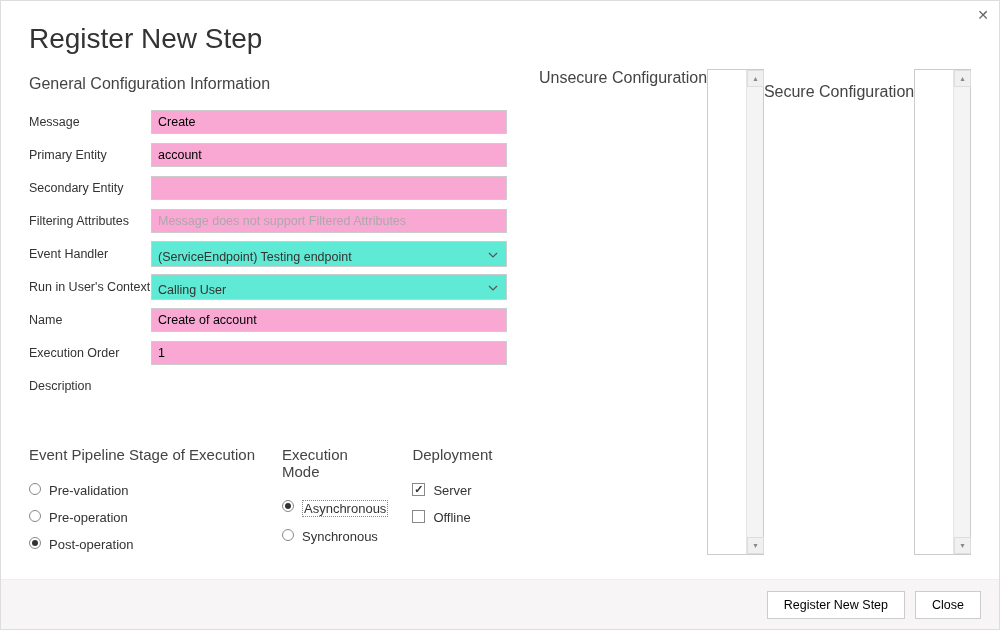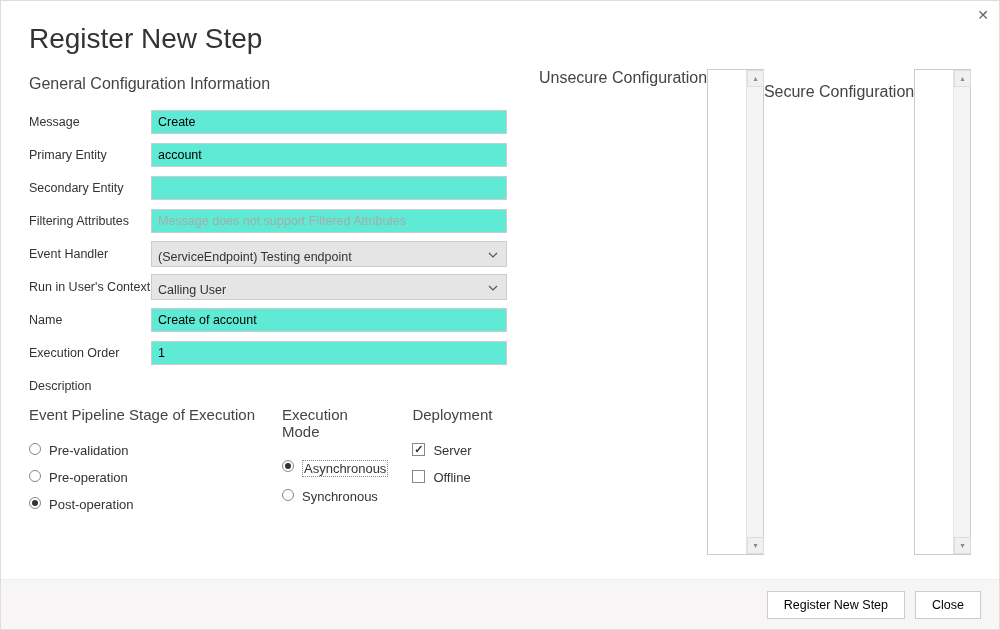--- a/index.html
+++ b/index.html
@@ -67,46 +67,47 @@
     color: #333;
     flex-shrink: 0;
   }
   .form-input {
     flex: 1;
     height: 24px;
     border: 1px solid #ccc;
     padding: 2px 6px;
     font-size: 12.5px;
     font-family: inherit;
-    background: #5eead4;
+    background: #f9a8d4;
   }
   .form-input::placeholder {
     color: #aaa;
   }
   .form-select {
     flex: 1;
     height: 26px;
     border: 1px solid #ccc;
     padding: 8px 6px 2px 6px;
     font-size: 12.5px;
     font-family: inherit;
-    background: #e5e5e5;
+    background: #5eead4;
     position: relative;
     display: flex;
     align-items: center;
     cursor: pointer;
   }
   .select-chevron {
     position: absolute;
     right: 8px;
     top: 50%;
     transform: translateY(-50%);
   }
   .bottom-groups {
     display: flex;
+    margin-top: 40px;
     gap: 24px;
   }
   .group {
     display: flex;
     flex-direction: column;
   }
   .group-pipeline { width: 242px; }
   .group-mode { width: 110px; }
   .group-deploy { width: 100px; }
   .group-header {

